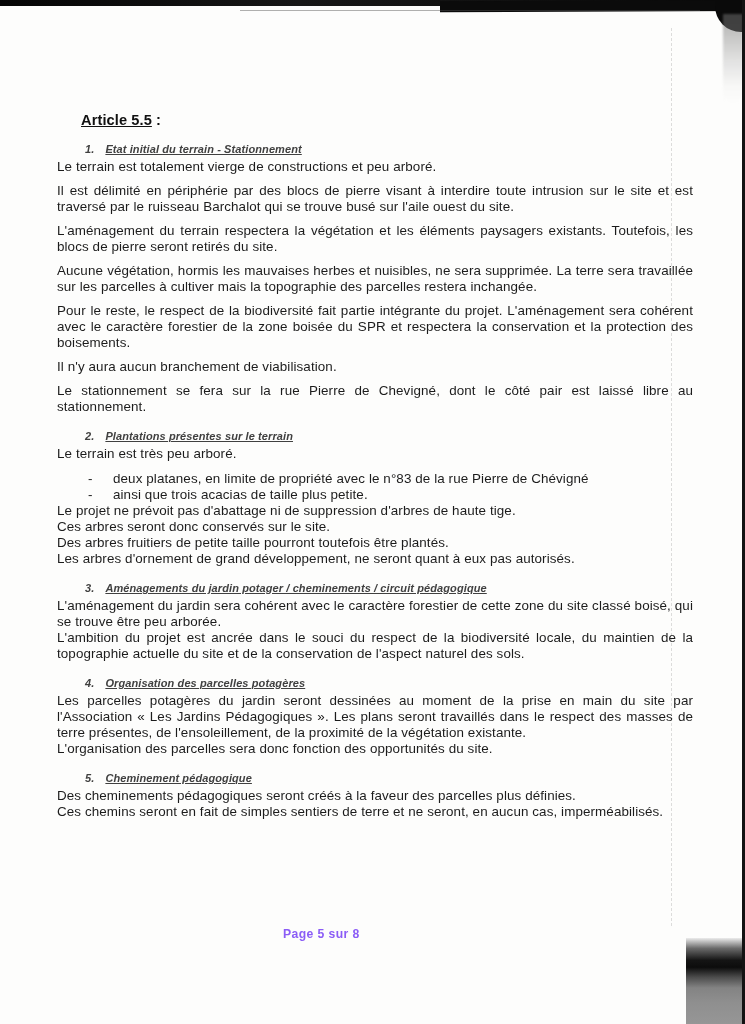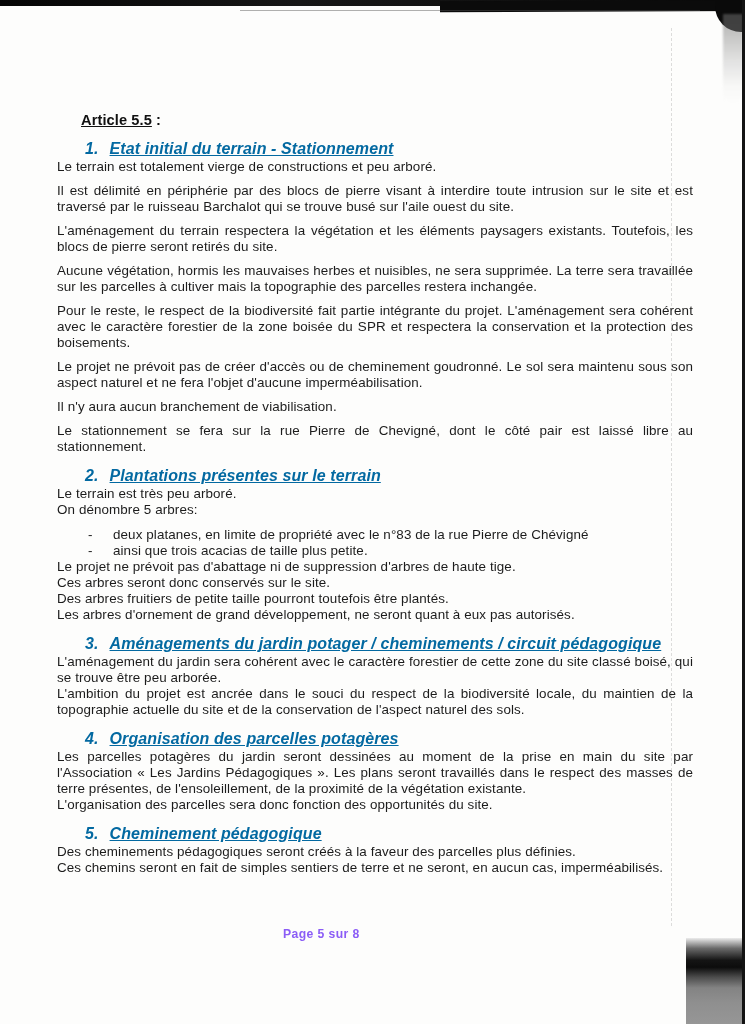--- a/index.html
+++ b/index.html
@@ -64,21 +64,21 @@
     letter-spacing: 0.1px;
   }
   .doc-title {
     margin-left: 24px;
     font-size: 14.6px; font-weight: bold; color: #111;
   }
   .doc-title .u { text-decoration: underline; }
   .sec-heading {
     margin: 13px 0 2px 28px;
     font-style: italic; font-weight: bold;
-    font-size: 16px; color: #0369a1;
+    font-size: 11px; color: #404040;
     white-space: nowrap;
   }
   .sec-heading .num { display: inline-block; margin-right: 11px; }
   .sec-heading .h-text { text-decoration: underline; }
   .para { margin: 8px 0 0 0; text-align: justify; }
   .para.flush { margin-top: 0; }
   .line { margin: 0; }
   .bullets { margin-top: 9px; margin-bottom: 0; }
   .bullet { display: flex; }
   .bullet .dash { display: inline-block; margin-left: 31px; width: 25px; flex: 0 0 auto; }
@@ -106,29 +106,27 @@
 
     <div class="doc-title"><span class="u">Article 5.5</span><span> :</span></div>
 
     <div>
       <div class="sec-heading"><span class="num">1.</span><span class="h-text">Etat initial du terrain - Stationnement</span></div>
       <p class="para flush">Le terrain est totalement vierge de constructions et peu arboré.</p>
       <p class="para">Il est délimité en périphérie par des blocs de pierre visant à interdire toute intrusion sur le site et est traversé par le ruisseau Barchalot qui se trouve busé sur l'aile ouest du site.</p>
       <p class="para">L'aménagement du terrain respectera la végétation et les éléments paysagers existants. Toutefois, les blocs de pierre seront retirés du site.</p>
       <p class="para">Aucune végétation, hormis les mauvaises herbes et nuisibles, ne sera supprimée. La terre sera travaillée sur les parcelles à cultiver mais la topographie des parcelles restera inchangée.</p>
       <p class="para">Pour le reste, le respect de la biodiversité fait partie intégrante du projet. L'aménagement sera cohérent avec le caractère forestier de la zone boisée du SPR et respectera la conservation et la protection des boisements.</p>
-      <p class="para">Le projet ne prévoit pas de créer d'accès ou de cheminement goudronné. Le sol sera maintenu sous son aspect naturel et ne fera l'objet d'aucune imperméabilisation.</p>
       <p class="para">Il n'y aura aucun branchement de viabilisation.</p>
       <p class="para">Le stationnement se fera sur la rue Pierre de Chevigné, dont le côté pair est laissé libre au stationnement.</p>
     </div>
 
     <div>
       <div class="sec-heading"><span class="num">2.</span><span class="h-text">Plantations présentes sur le terrain</span></div>
       <div class="line">Le terrain est très peu arboré.</div>
-      <div class="line">On dénombre 5 arbres:</div>
       <div class="bullets">
         <div class="bullet">
             <span class="dash">-</span>
             <span>deux platanes, en limite de propriété avec le n°83 de la rue Pierre de Chévigné</span>
           </div>
         <div class="bullet">
             <span class="dash">-</span>
             <span>ainsi que trois acacias de taille plus petite.</span>
           </div>
       </div>

